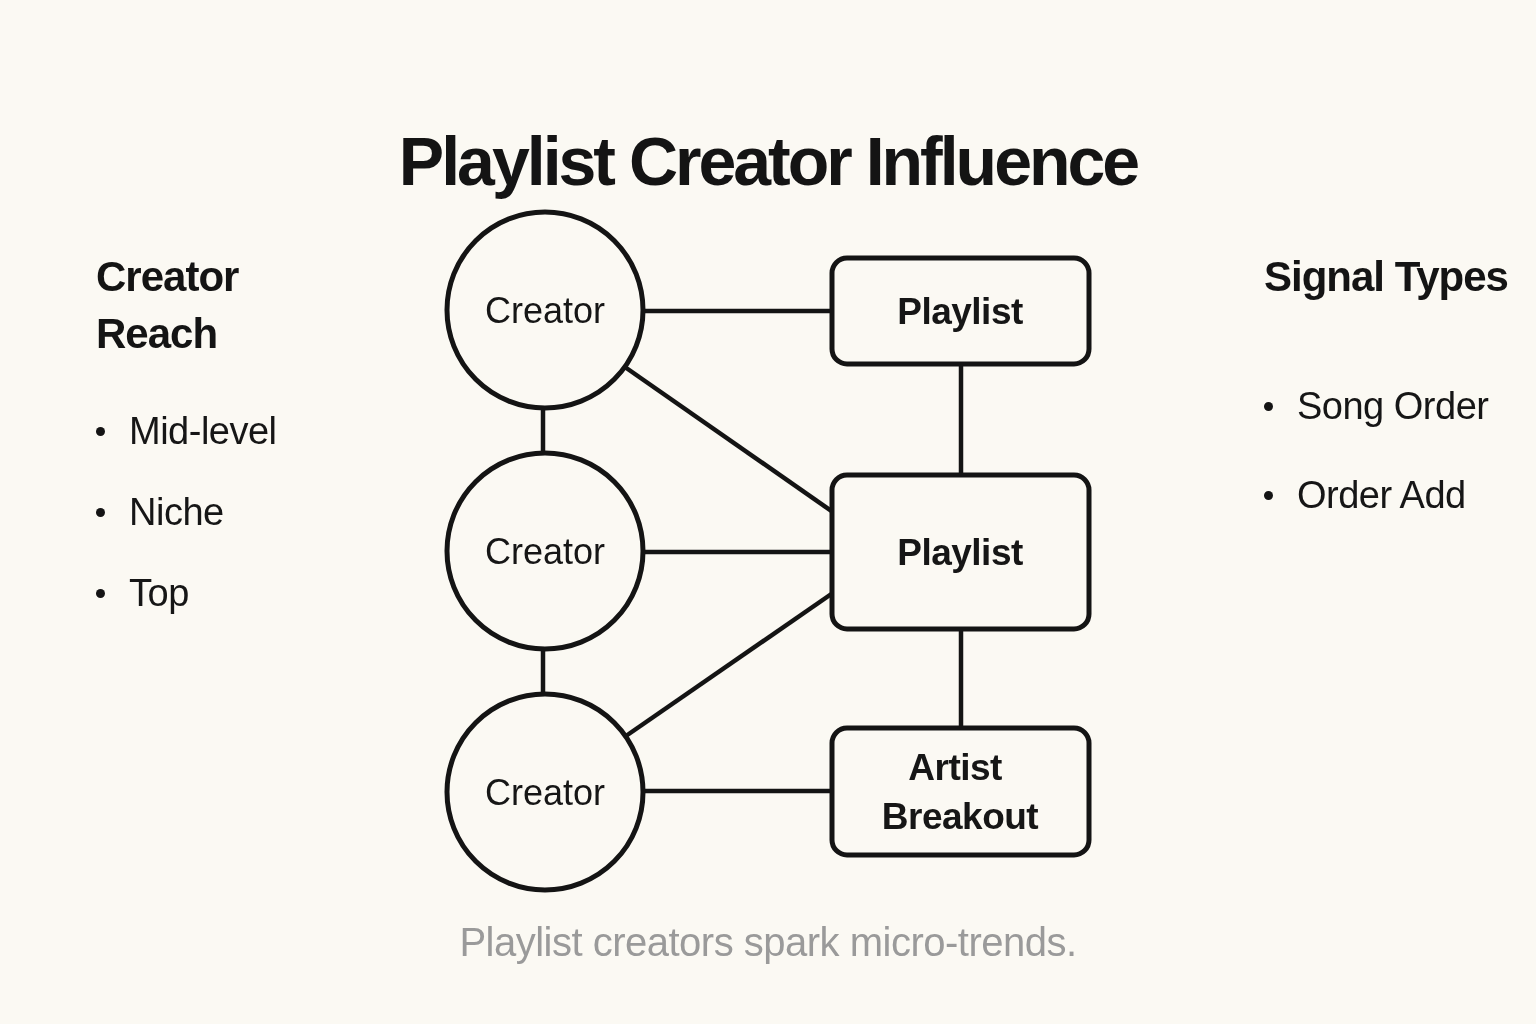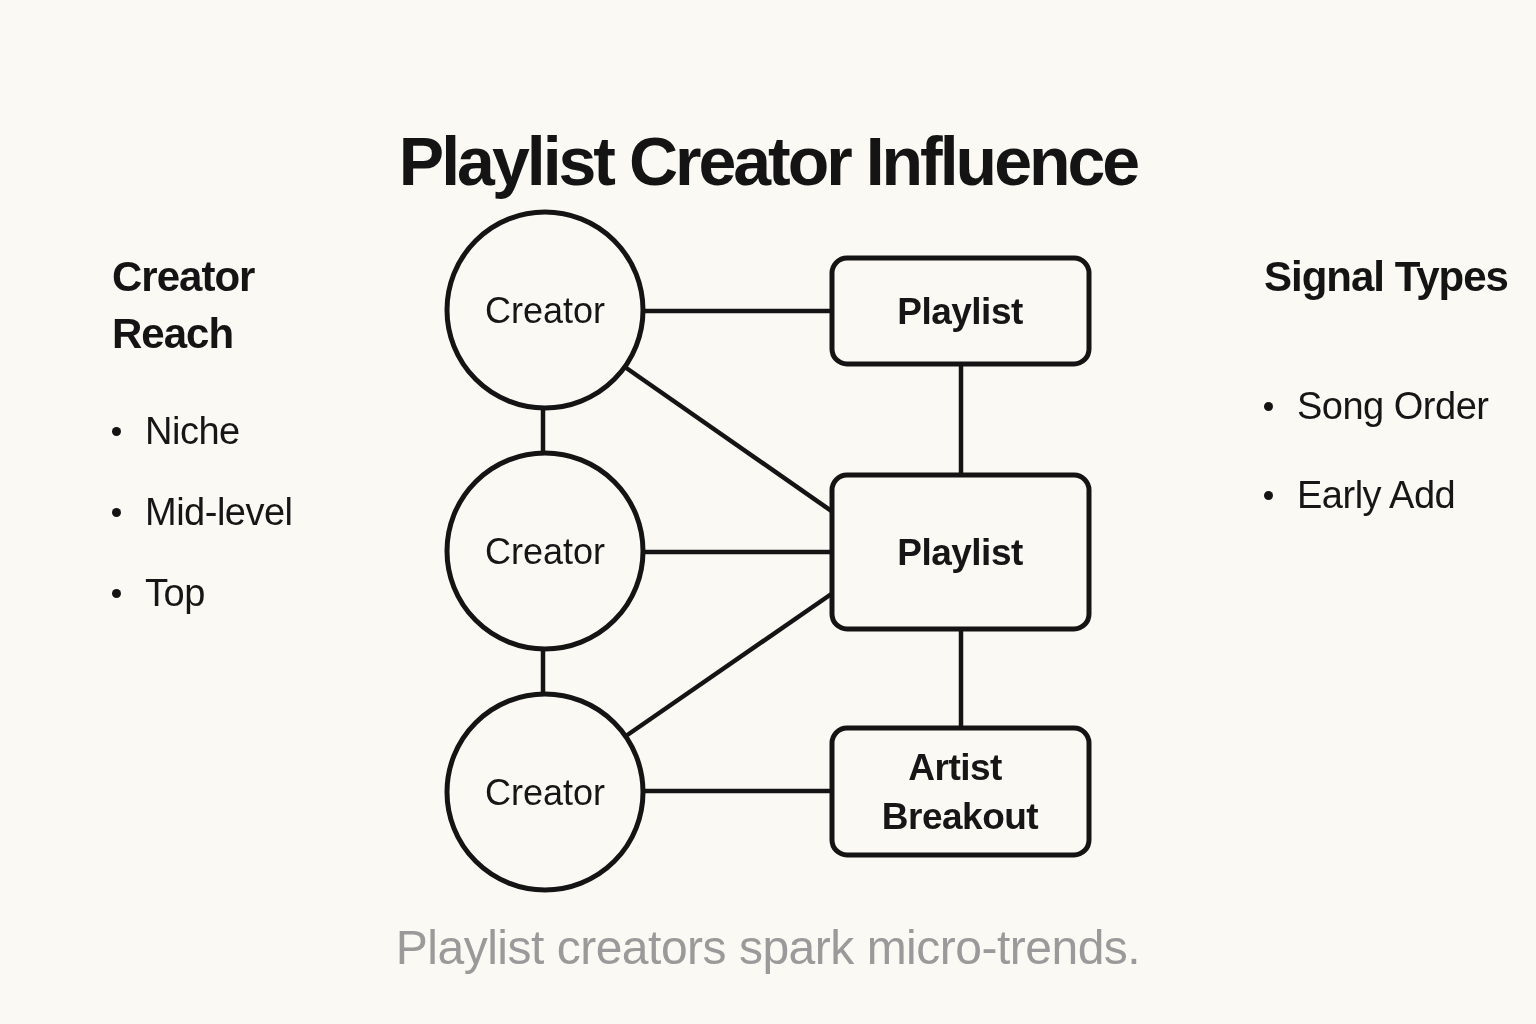--- a/index.html
+++ b/index.html
@@ -23,21 +23,21 @@
     text-align: center;
     font-size: 68px;
     font-weight: 700;
     letter-spacing: -3px;
     color: #141414;
   }
   .side-panel {
     position: absolute;
     top: 248px;
   }
-  .side-panel.left  { left: 112px;  width: 300px; }
+  .side-panel.left  { left: 96px;  width: 300px; }
   .side-panel.right { left: 1264px; width: 320px; }
   .panel-heading {
     margin: 0;
     font-size: 42px;
     font-weight: 700;
     line-height: 57px;
     letter-spacing: -1px;
     color: #141414;
   }
   .side-panel.left .panel-heading { width: 220px; }
@@ -93,58 +93,58 @@
     font-size: 37px;
     font-weight: 700;
     letter-spacing: -0.5px;
   }
   .caption {
     position: absolute;
     top: 920px;
     left: 0;
     width: 100%;
     text-align: center;
-    font-size: 48px;
+    font-size: 40px;
     color: #9A9A9A;
     letter-spacing: -0.5px;
   }
 </style>
 </head>
 <body>
 
 <h1 class="page-title">Playlist Creator Influence</h1>
 
 <div class="side-panel left">
   <h2 class="panel-heading">Creator Reach</h2>
   <ul class="bullet-list">
     <li>
       <span class="bullet-dot"></span>
-      <span>Niche</span>
+      <span>Mid-level</span>
     </li>
     <li>
       <span class="bullet-dot"></span>
-      <span>Mid-level</span>
+      <span>Niche</span>
     </li>
     <li>
       <span class="bullet-dot"></span>
       <span>Top</span>
     </li>
   </ul>
 </div>
 
 <div class="side-panel right">
   <h2 class="panel-heading">Signal Types</h2>
   <ul class="bullet-list">
     <li>
       <span class="bullet-dot"></span>
       <span>Song Order</span>
     </li>
     <li>
       <span class="bullet-dot"></span>
-      <span>Early Add</span>
+      <span>Order Add</span>
     </li>
   </ul>
 </div>
 
 <svg class="diagram-svg" width="1536" height="1024" viewBox="0 0 1536 1024">
 
   <line class="edge" x1="643" y1="311" x2="836" y2="311"></line>
   <line class="edge" x1="543" y1="405" x2="543" y2="456"></line>
   <line class="edge" x1="622" y1="365" x2="840" y2="517"></line>
   <line class="edge" x1="643" y1="552" x2="836" y2="552"></line>

